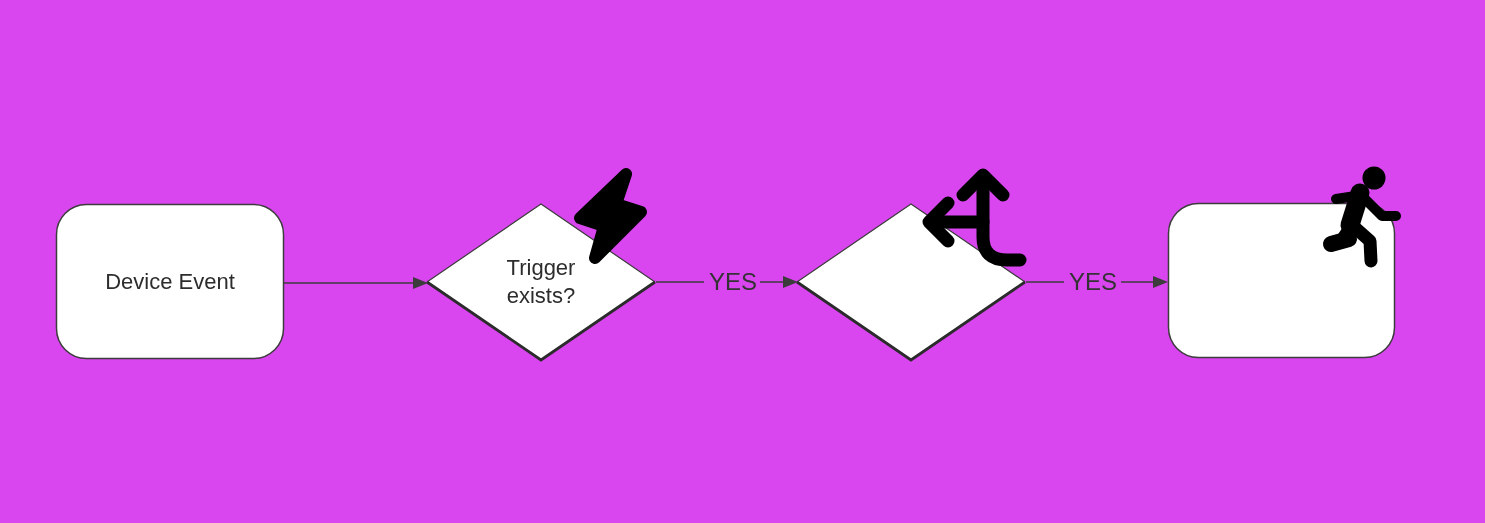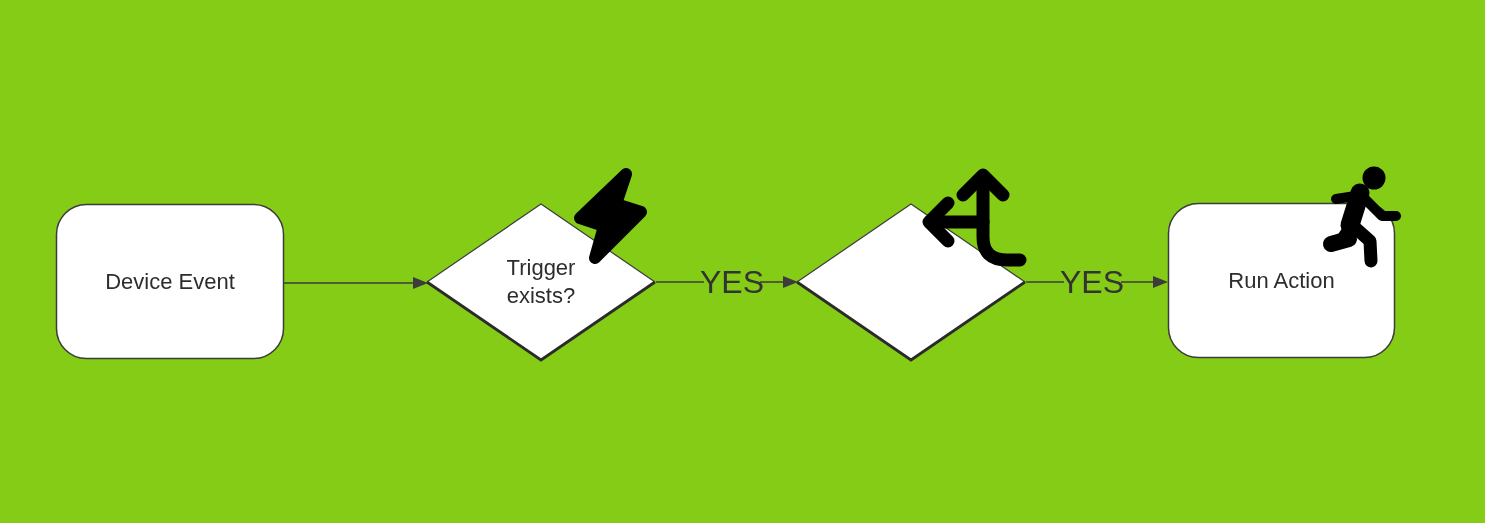--- a/index.html
+++ b/index.html
@@ -1,39 +1,40 @@
 <!DOCTYPE html>
 <html><head>
 <meta charset="utf-8">
 <style>
   html, body { margin: 0; padding: 0; background: #ffffff; }
   #canvas {
     position: relative;
     width: 1485px;
     height: 523px;
-    background: #84cc16;
+    background: #d946ef;
     font-family: "Liberation Sans", sans-serif;
     overflow: hidden;
   }
   #flow-svg { position: absolute; left: 0; top: 0; }
   .node-label {
     position: absolute;
     display: flex;
     align-items: center;
     justify-content: center;
     text-align: center;
     color: #2d2d2d;
     font-size: 22px;
     line-height: 28px;
     pointer-events: none;
   }
   .edge-label {
     position: absolute;
+    text-align: center;
     color: #333333;
-    font-size: 32px;
+    font-size: 24px;
     line-height: 28px;
     pointer-events: none;
   }
 </style>
 </head>
 <body>
 
 <div id="canvas">
 
   <svg id="flow-svg" width="1485" height="523" viewBox="0 0 1485 523">
@@ -93,14 +94,13 @@
 
   <div class="node-label" style="left:56px; top:204px; width:228px; height:155px;">Device Event</div>
 
   <div class="node-label" style="left:476px; top:244px; width:130px; height:76px;">Trigger exists?</div>
 
   <div class="edge-label" style="left:700px; top:268px; width:66px;">YES</div>
 
 
   <div class="edge-label" style="left:1060px; top:268px; width:66px;">YES</div>
 
-  <div class="node-label" style="left:1168px; top:203px; width:227px; height:155px;">Run Action</div>
 </div>
 
 </body></html>

